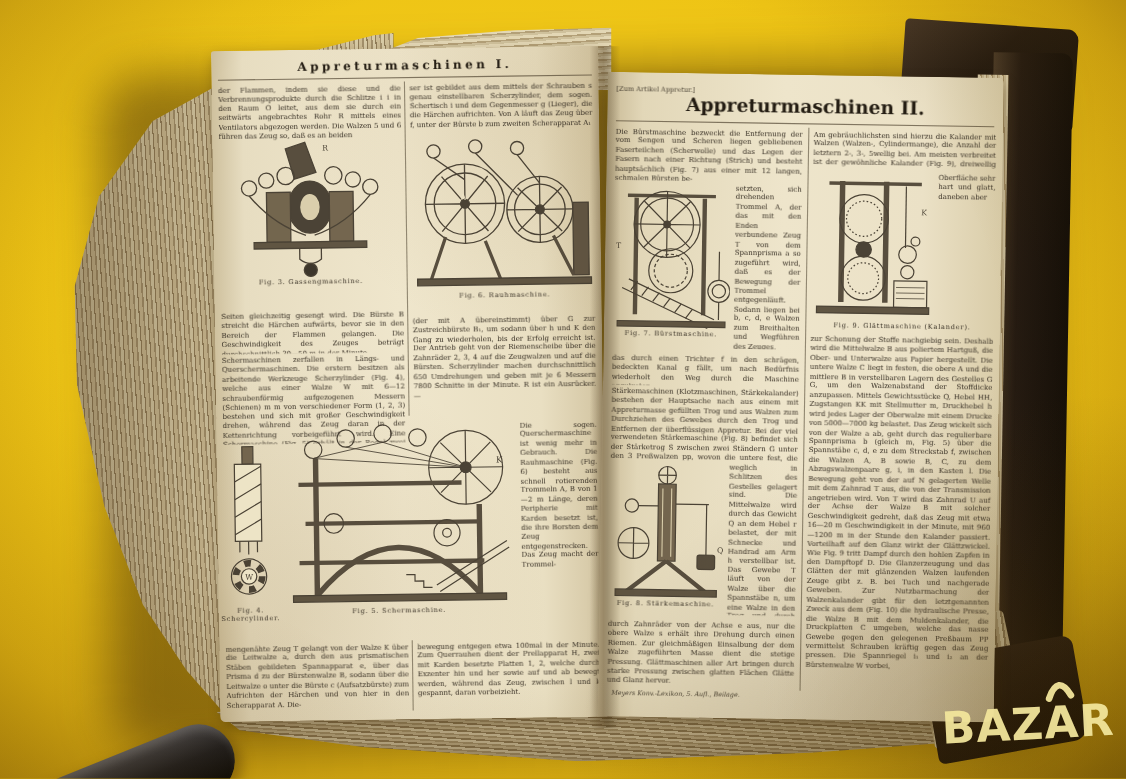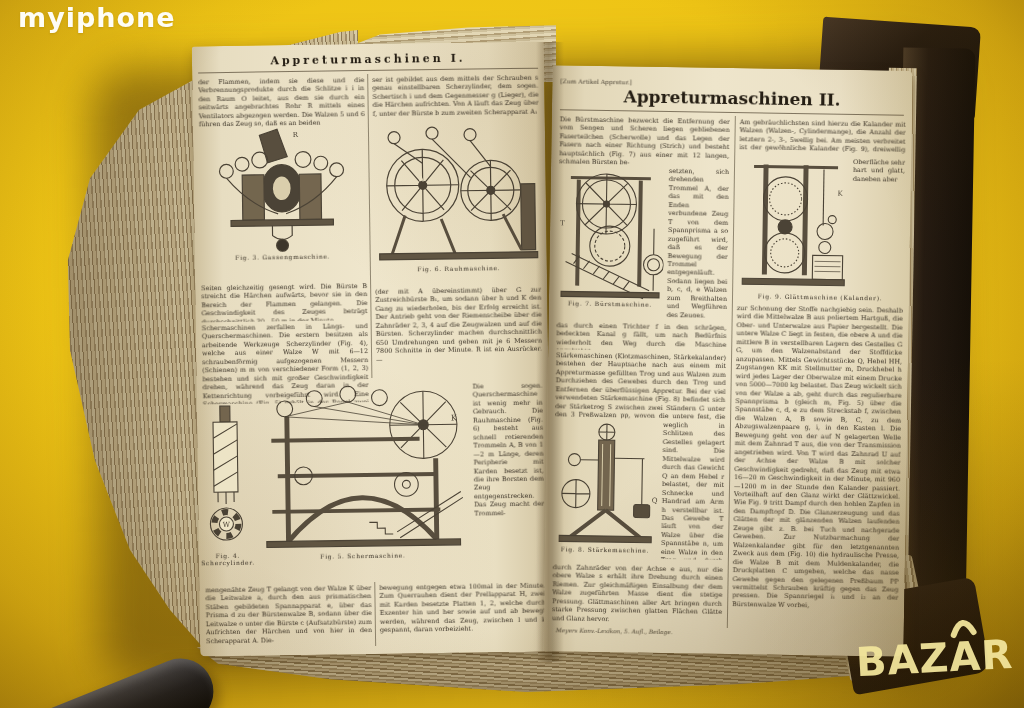--- a/index.html
+++ b/index.html
@@ -284,21 +284,20 @@
     </figure>
     <div class="abs caption" style="left:188px;top:224px;width:166px;">Fig. 9. Glättmaschine (Kalander).</div>
 
     <div class="abs pg-text" style="left:188px;top:236px;width:166px;height:330px;">zur Schonung der Stoffe nachgiebig sein. Deshalb wird die Mittelwalze B aus poliertem Hartguß, die Ober- und Unterwalze aus Papier hergestellt. Die untere Walze C liegt in festen, die obere A und die mittlere B in verstellbaren Lagern des Gestelles G G, um den Walzenabstand der Stoffdicke anzupassen. Mittels Gewichtsstücke Q, Hebel HH, Zugstangen KK mit Stellmutter m, Druckhebel h wird jedes Lager der Oberwalze mit einem Drucke von 5000—7000 kg belastet. Das Zeug wickelt sich von der Walze a ab, geht durch das regulierbare Spannprisma b (gleich m, Fig. 5) über die Spannstäbe c, d, e zu dem Streckstab f, zwischen die Walzen A, B sowie B, C, zu dem Abzugswalzenpaare g, i, in den Kasten l. Die Bewegung geht von der auf N gelagerten Welle mit dem Zahnrad T aus, die von der Transmission angetrieben wird. Von T wird das Zahnrad U auf der Achse der Walze B mit solcher Geschwindigkeit gedreht, daß das Zeug mit etwa 16—20 m Geschwindigkeit in der Minute, mit 960—1200 m in der Stunde den Kalander passiert. Vorteilhaft auf den Glanz wirkt der Glättzwickel. Wie Fig. 9 tritt Dampf durch den hohlen Zapfen in den Dampftopf D. Die Glanzerzeugung und das Glätten der mit glänzenden Walzen laufenden Zeuge gibt z. B. bei Tuch und nachgerade Geweben. Zur Nutzbarmachung der Walzenkalander gibt für den letztgenannten Zweck aus dem (Fig. 10) die hydraulische Presse, die Walze B mit dem Muldenkalander, die Druckplatten C umgeben, welche das nasse Gewebe gegen den gelegenen Preßbaum PP vermittelst Schrauben kräftig gegen das Zeug pressen. Die Spannriegel i₁ und i₂ an der Bürstenwalze W vorbei,</div>
   </div>
 
   <div id="gutter" class="abs"></div>
 
   <div id="pen" class="abs"></div>
   <div id="vignette" class="abs"></div>
-  <div id="watermark" class="abs">myiphone</div>
 
   <svg class="abs" style="left:852px;top:610px;" width="168" height="82" viewBox="0 0 168 82">
     <g transform="rotate(-3 84 50)">
       <text x="4" y="62" font-family="DejaVu Sans, sans-serif" font-size="40" font-weight="bold" letter-spacing="1" fill="#f2e59b" opacity="0.95">BAZAR</text>
       <path d="M103,26 Q112,4 123,24" fill="none" stroke="#f2e59b" stroke-width="6" stroke-linecap="round" opacity="0.95"></path>
     </g>
   </svg>
 
 </div>
 

